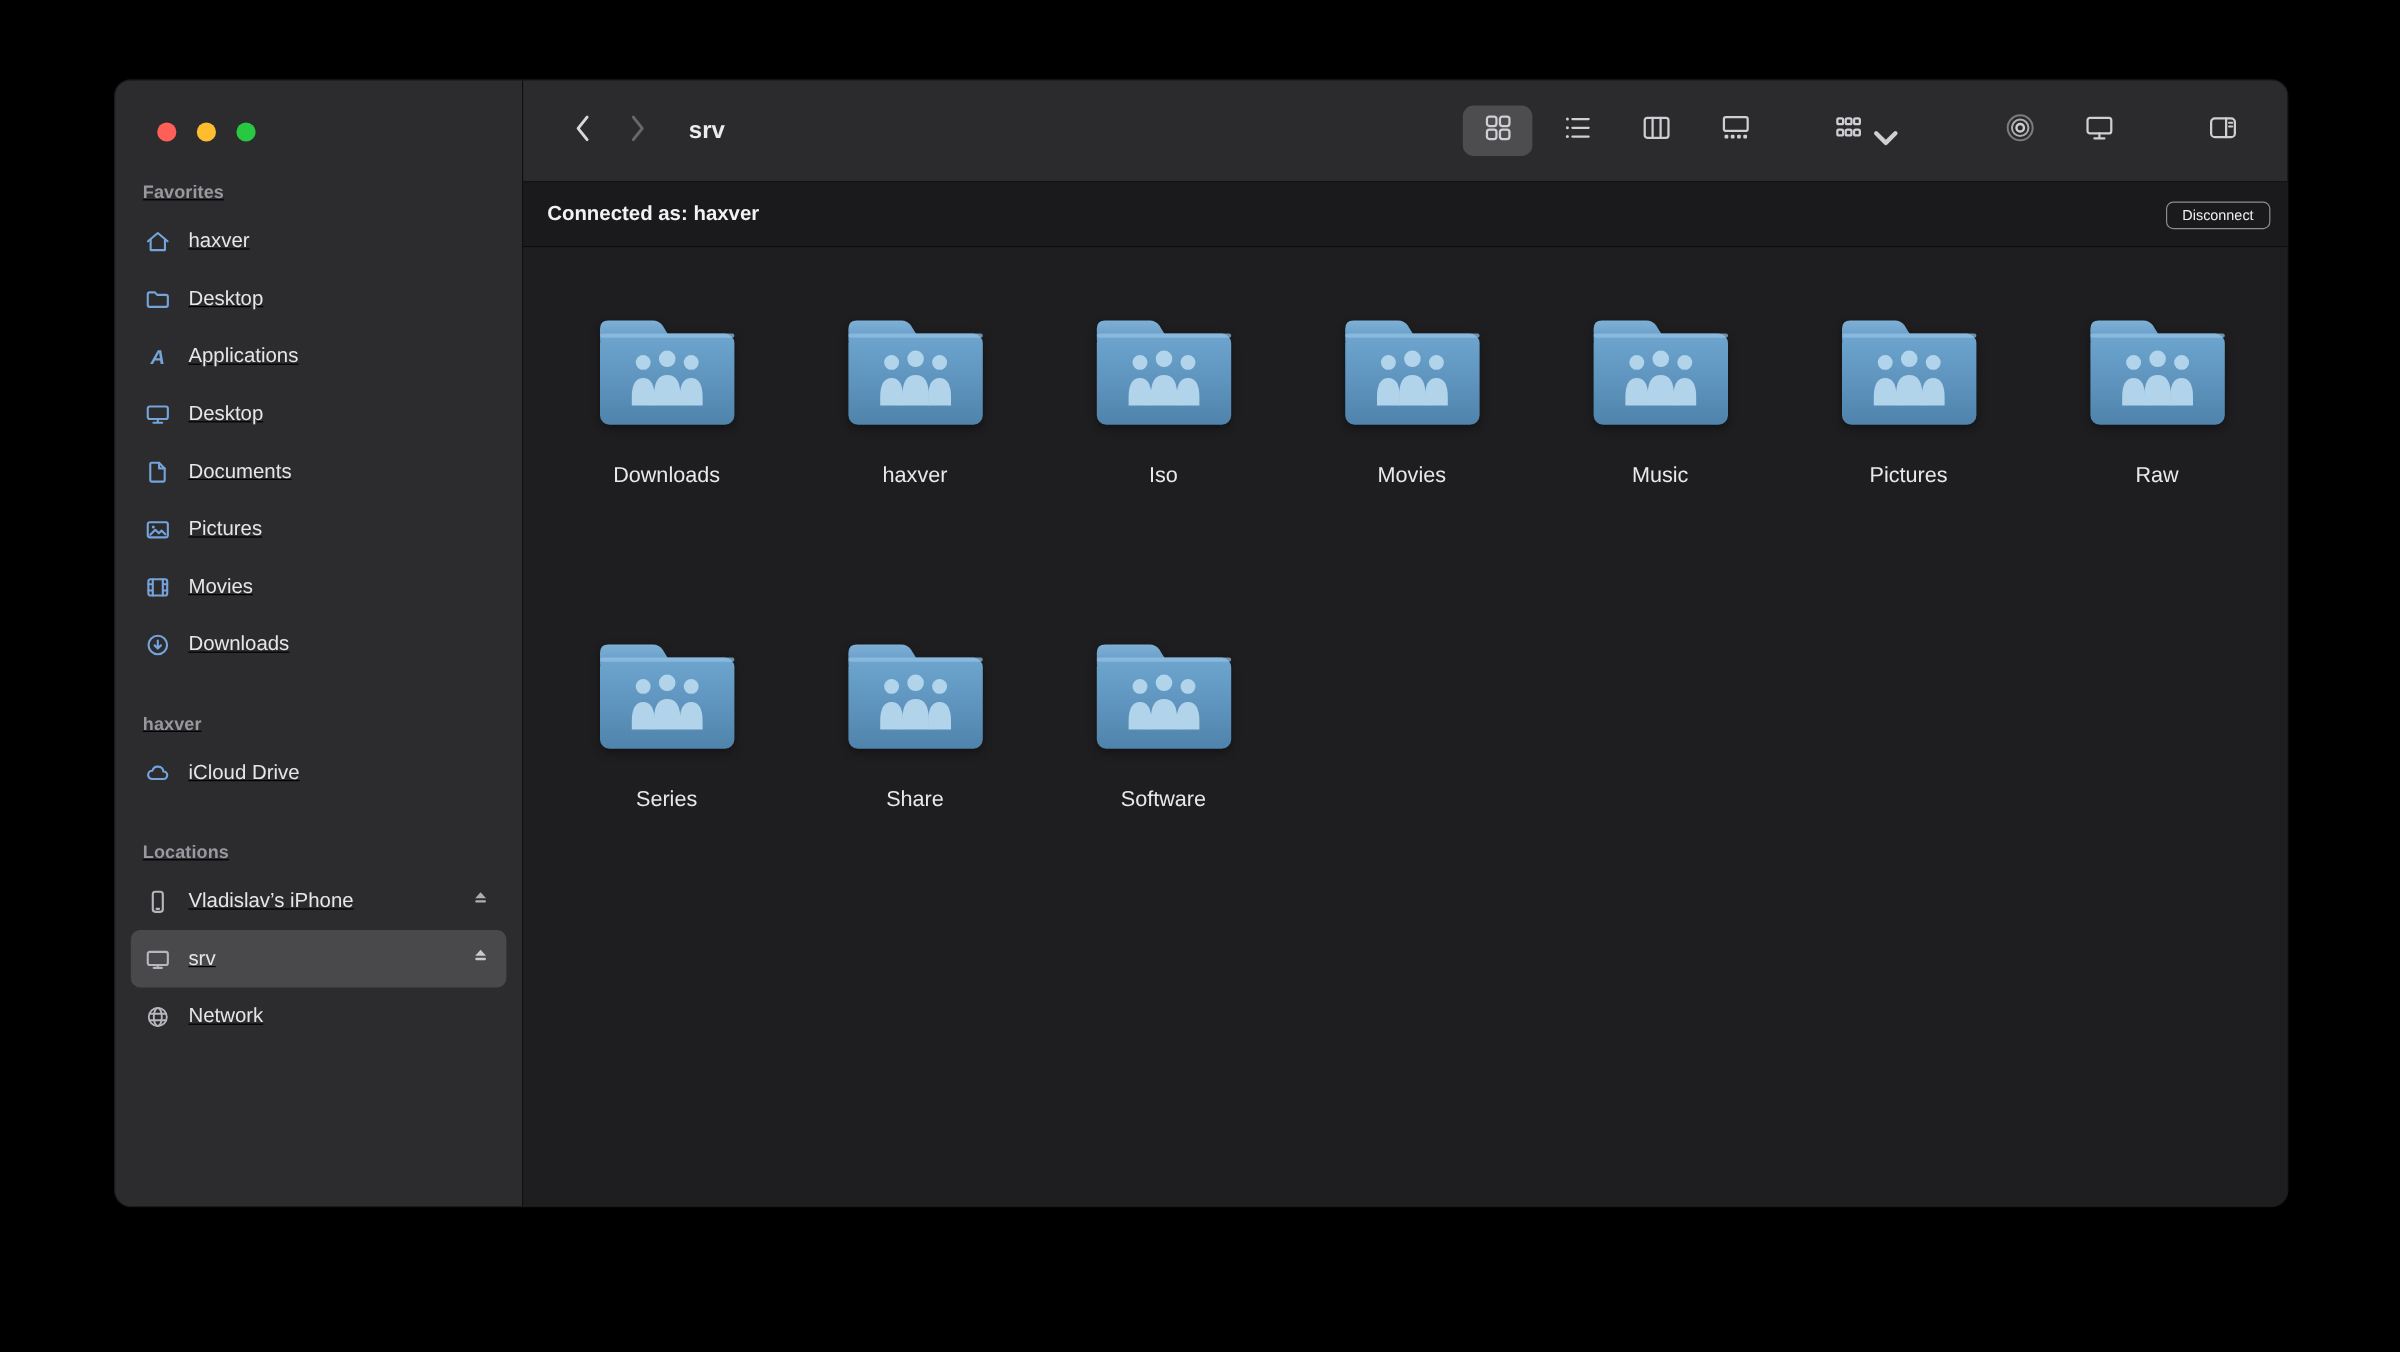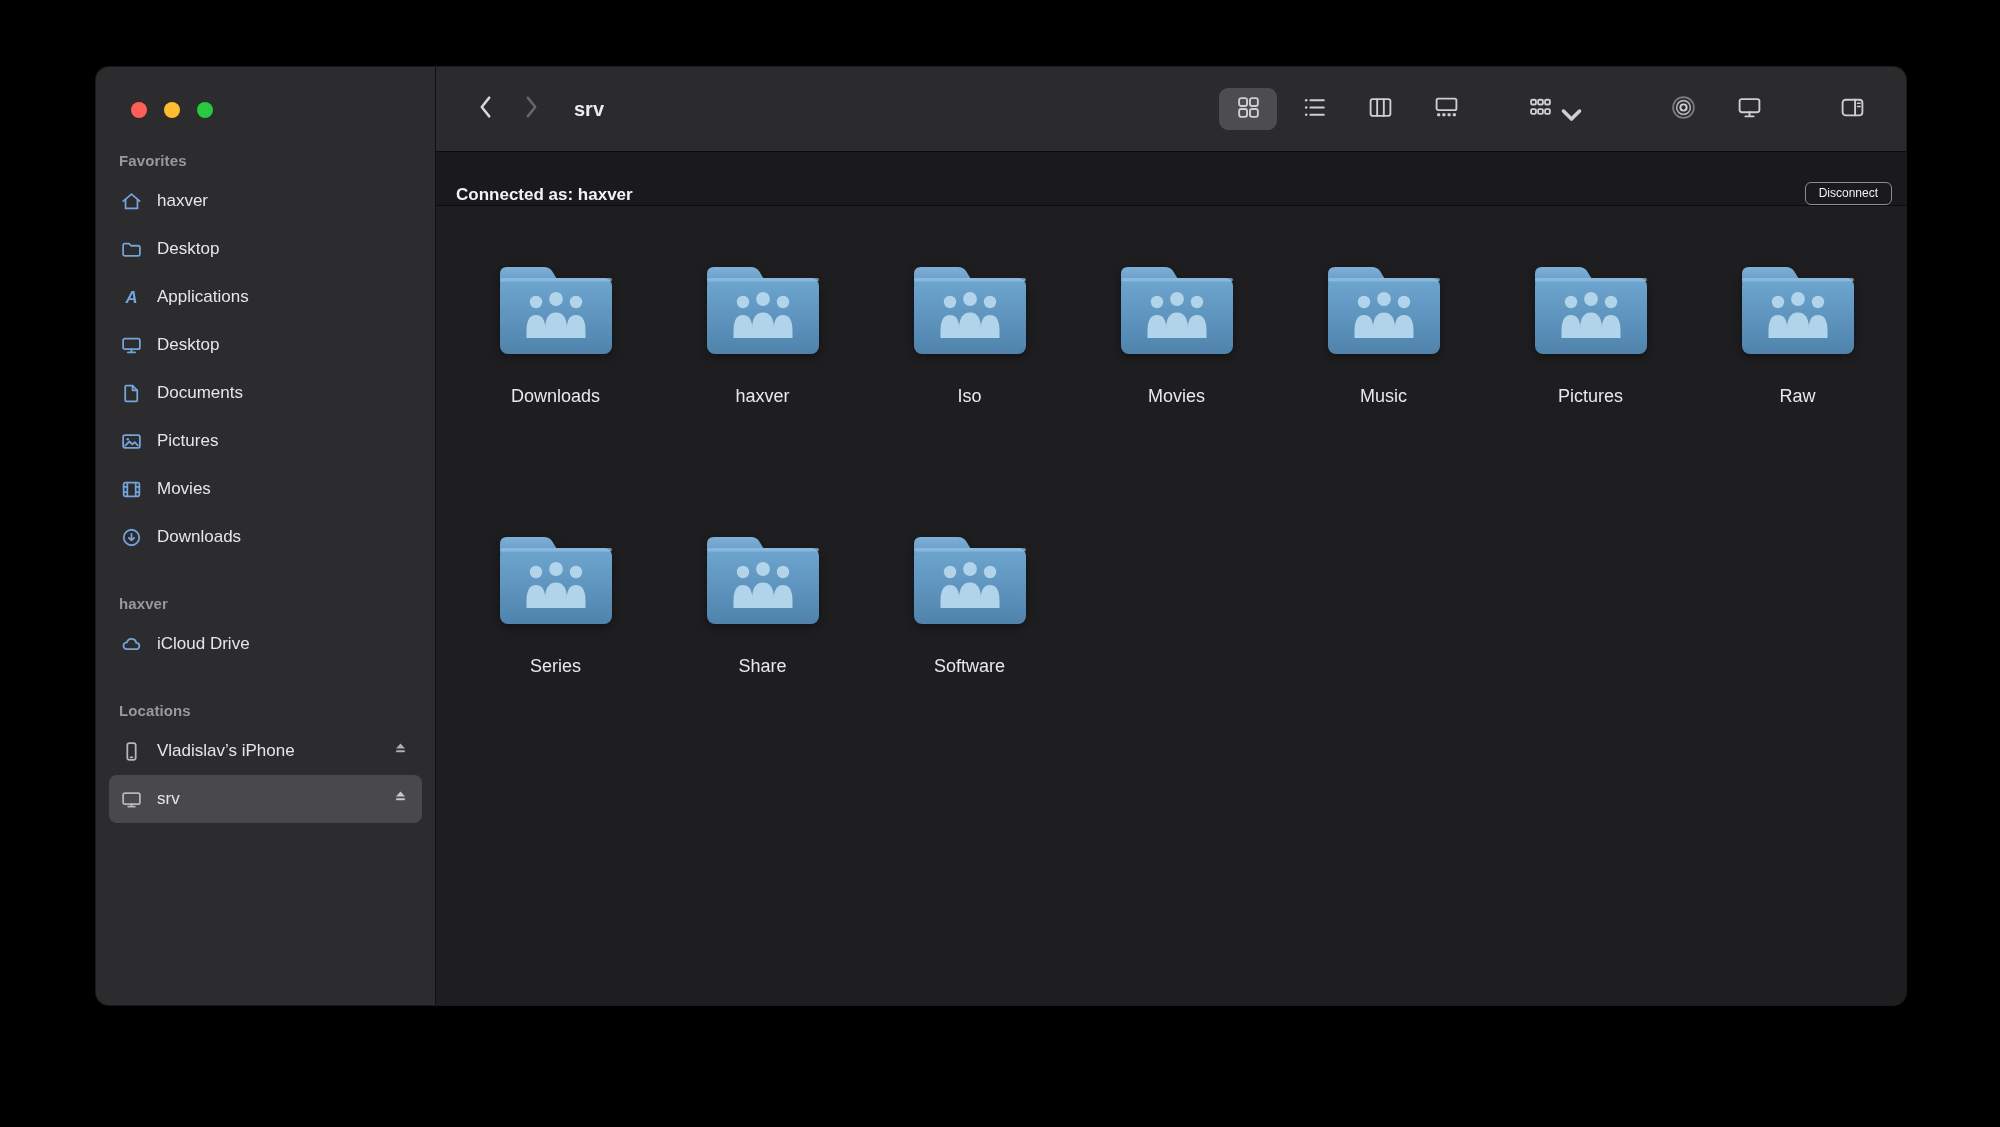--- a/index.html
+++ b/index.html
@@ -21,20 +21,21 @@
     box-shadow: 0 0 0 1px rgba(255,255,255,0.10), 0 36px 90px rgba(0,0,0,0.75);
   }
 
   
   .sidebar {
     width: 340px; flex: none;
     background: #2c2b2e;
     border-right: 1px solid rgba(0,0,0,0.65);
     display: flex; flex-direction: column;
     padding: 0 13px;
+    text-decoration: underline;
   }
   .traffic { display: flex; gap: 17px; padding: 35px 0 0 22px; }
   .dot { width: 16px; height: 16px; border-radius: 50%; padding: 0; }
   .dot.red    { background: #ff5f57; }
   .dot.yellow { background: #febc2e; }
   .dot.green  { background: #28c840; }
 
   .section { margin-top: 34px; }
   .section:first-child { margin-top: 40px; }
   .section-title {
@@ -83,21 +84,21 @@
   .share-btn { width: 40px; }
   .panel-btn { width: 40px; margin-left: 63px; }
 
   .tool-stroke { stroke: #cfcfd3; fill: none; stroke-width: 1.8; stroke-linecap: round; stroke-linejoin: round; }
 
   
   .conn-bar {
     height: 54px; flex: none;
     background: #1a1a1c;
     border-bottom: 1px solid #0c0c0d;
-    display: flex; align-items: flex-end;
+    display: flex; align-items: flex-start;
     padding: 16px 14px 0 20px;
   }
   .conn-text { color: #f2f2f4; font-size: 17px; font-weight: 700; }
   .disconnect-btn {
     margin-left: auto;
     border: 1.5px solid #8c8c91; border-radius: 6px;
     padding: 3px 13px 4px;
     color: #f0f0f2; font-size: 12px;
   }
 
@@ -267,20 +268,30 @@
         <button class="eject-btn">
           <span>
             <svg viewBox="0 0 22 22" width="19" height="19" fill="#c9c9ce">
                 <path d="M11 5.2 L16.2 11 H5.8 Z"></path>
                 <rect x="5.8" y="13" width="10.4" height="2.2" rx="1.1"></rect>
               </svg>
           </span>
         </button>
       </div>
 
+      <div class="row">
+        <span class="ic">
+          <svg viewBox="0 0 22 22" fill="none" class="ic-gray" stroke-width="1.5" stroke-linecap="round" stroke-linejoin="round">
+              <circle cx="11" cy="11" r="7.2"></circle>
+              <ellipse cx="11" cy="11" rx="3.2" ry="7.2"></ellipse>
+              <path d="M4.6 8.4 h12.8 M4.6 13.6 h12.8"></path>
+            </svg>
+        </span>
+        <span class="lbl">Network</span>
+      </div>
     </div>
   </aside>
 
   <section class="main">
 
     <header class="toolbar">
       <button class="nav-btn">
         <span>
           <svg viewBox="0 0 16 26" width="15" height="26" fill="none" stroke="#d9d9db" stroke-width="2.6" stroke-linecap="round" stroke-linejoin="round">
               <path d="M12 3 L4 13 l8 10"></path>

